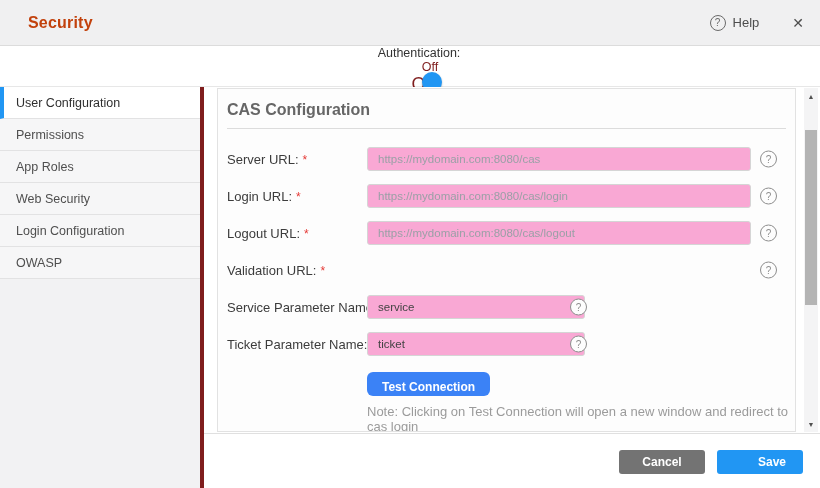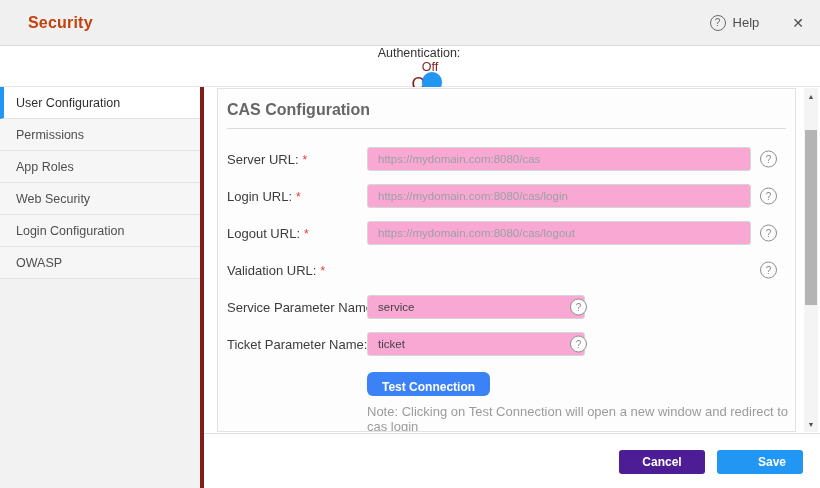--- a/index.html
+++ b/index.html
@@ -98,21 +98,21 @@
   .scroll-thumb { position:absolute; left:1px; top:42px; width:12px; height:175px; background:#b4b4b4; cursor:pointer; }
 
   
   .footer {
     position:absolute; left:0; right:0; bottom:0; height:55px; background:#fff;
     border-top:1px solid #e0e0e0; display:flex; justify-content:flex-end;
     align-items:flex-start; padding:16px 17px 0 0; gap:12px;
   }
   .btn { height:24px; width:86px; border:none; border-radius:3px; color:#fff; font-size:12px; font-weight:600; cursor:pointer;
          font-family:"Liberation Sans","DejaVu Sans",sans-serif; }
-  .btn-cancel { background:#4c1d95; }
+  .btn-cancel { background:#737373; }
   .btn-save { background:#2196f3;padding-left:24px; }
 </style>
 </head>
 <body>
 
 <div class="dialog">
 
   <div class="hdr">
     <div class="hdr-title">Security</div>
     <div class="hdr-right">

